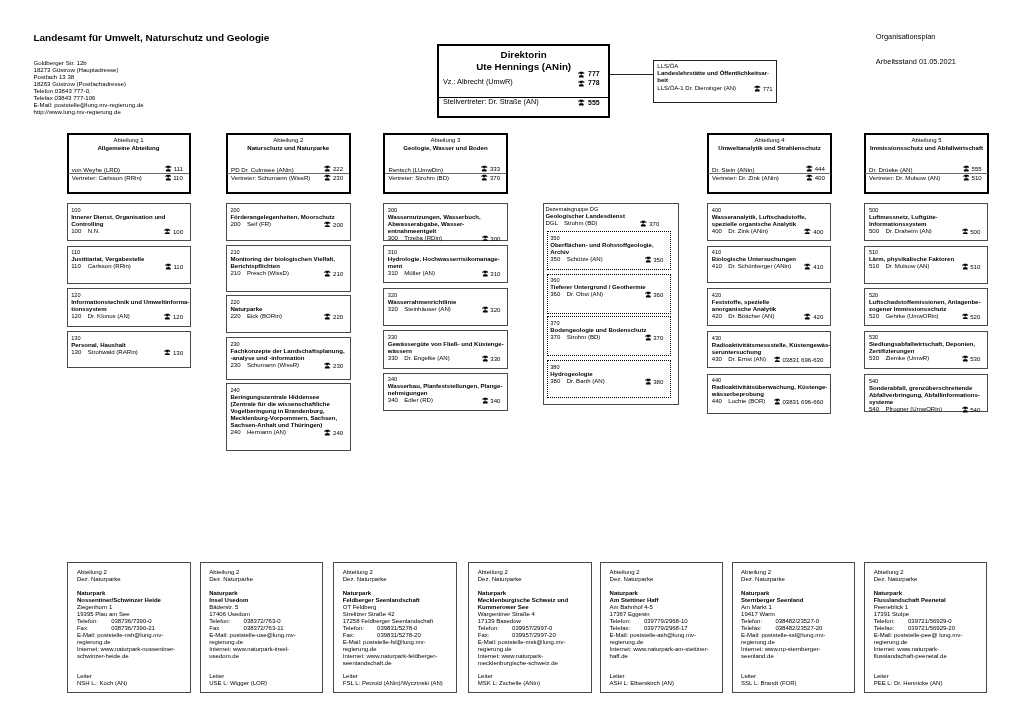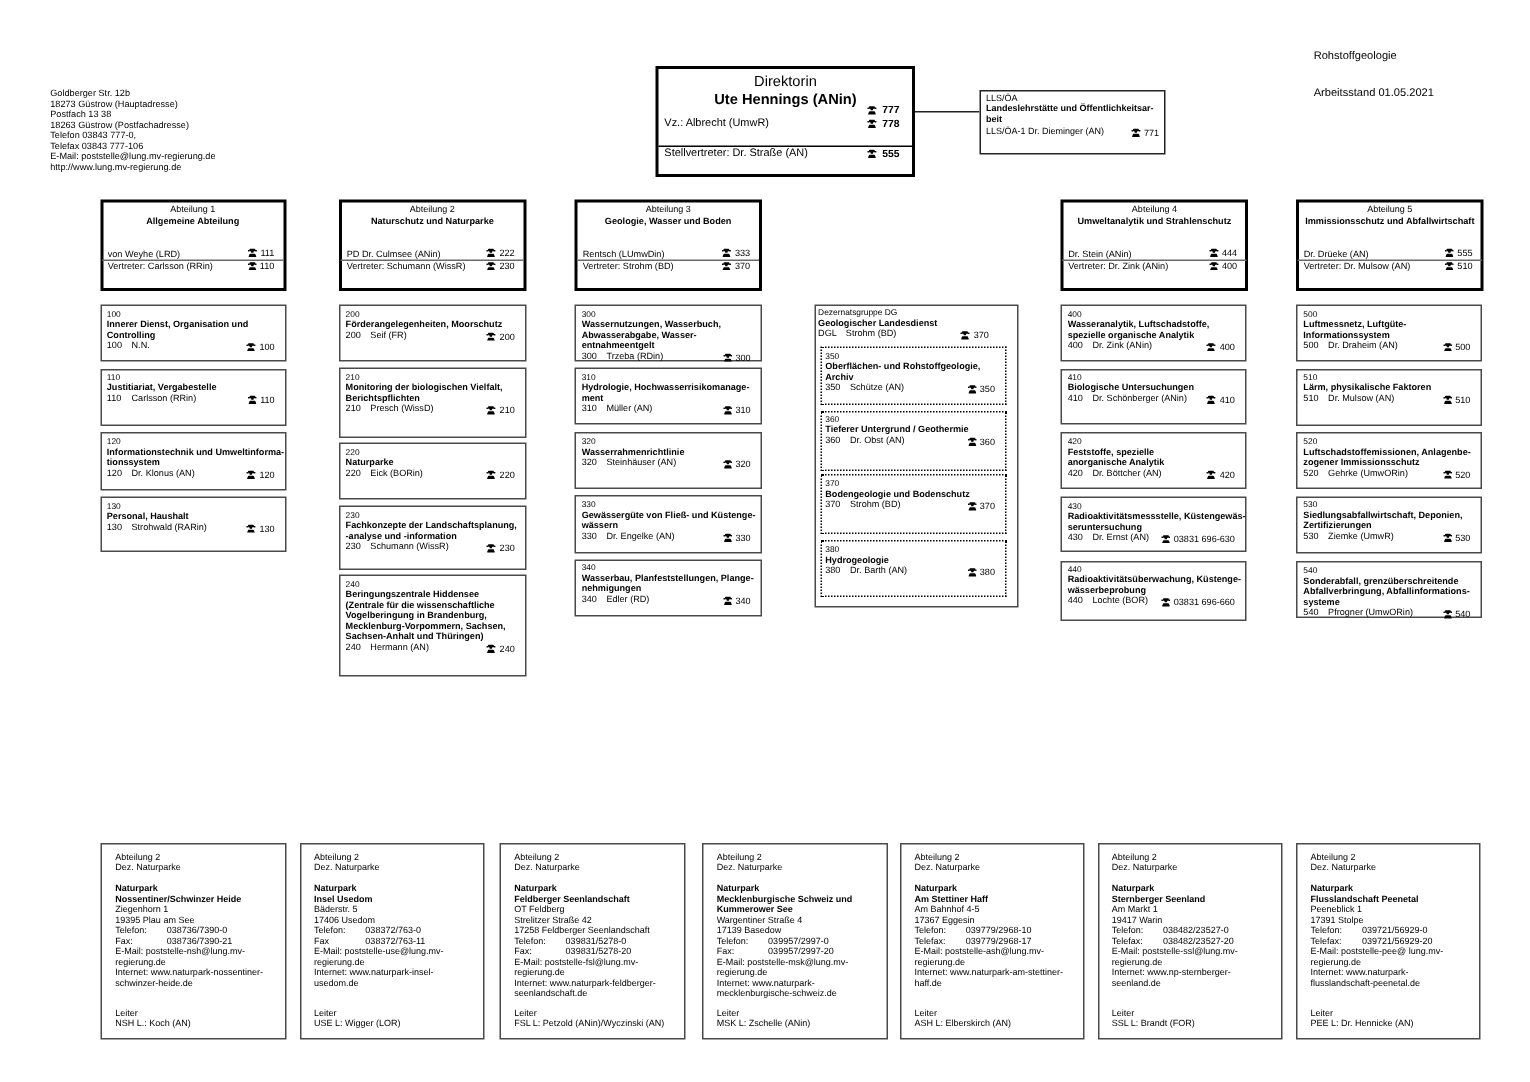--- a/index.html
+++ b/index.html
@@ -10,21 +10,21 @@
   .org-title{position:absolute;left:33.5px;top:31.5px;width:440px;font-size:9.95px;font-weight:bold;line-height:11.3px;}
   .addr{position:absolute;left:33.5px;top:58.8px;font-size:6.1px;line-height:7.03px;}
 
   .plan-title{position:absolute;left:875.8px;top:32.2px;font-size:7.4px;}
   .plan-date{position:absolute;left:875.8px;top:56.7px;font-size:7.4px;}
 
   .box{position:absolute;background:#fff;box-sizing:border-box;}
 
   
   #director{left:437.3px;top:44px;width:172.7px;height:74px;border:2.4px solid #000;}
-  .dir-title{position:absolute;left:0;right:0;top:3px;text-align:center;font-size:9.77px;font-weight:normal;}
+  .dir-title{position:absolute;left:0;right:0;top:3px;text-align:center;font-size:9.77px;font-weight:bold;}
   .dir-name{position:absolute;left:0;right:0;top:14.5px;text-align:center;font-size:9.77px;font-weight:bold;}
   .dir-r1{position:absolute;left:3.6px;top:30.6px;font-size:7.3px;}
   .dir-p1{position:absolute;right:8.4px;top:24.3px;font-size:6.9px;font-weight:bold;}
   .dir-p2{position:absolute;right:8.4px;top:33.1px;font-size:6.9px;font-weight:bold;}
   .dir-sep{position:absolute;left:-0.5px;right:-0.5px;top:50.8px;border-top:1.5px solid #000;}
   .dir-r2{position:absolute;left:3.6px;top:51.3px;font-size:7.3px;}
   .dir-p3{position:absolute;right:8.4px;top:52.7px;font-size:6.9px;font-weight:bold;}
 
   #lls{left:652.8px;top:59.7px;width:124.4px;height:43.6px;border:1.05px solid #222;}
   .lls-in{padding:2.3px 3.5px;font-size:6.0px;line-height:7.25px;white-space:nowrap;}
@@ -71,32 +71,33 @@
   .np-gap{font-size:6.0px;line-height:6.95px;}
   .np-tel{position:relative;}
   .np-vl{position:absolute;left:34.3px;top:0;}
   .np-leader{position:absolute;left:8.6px;top:110.7px;font-size:6.0px;line-height:7.0px;}
 </style>
 </head>
 <body>
 
 <div class="page">
 <div class="org-title">
+<div>Landesamt für Umwelt, Naturschutz und Geologie</div>
 </div>
 <div class="addr">
 <div>Goldberger Str. 12b</div>
 <div>18273 Güstrow (Hauptadresse)</div>
 <div>Postfach 13 38</div>
 <div>18263 Güstrow (Postfachadresse)</div>
 <div>Telefon 03843 777-0,</div>
 <div>Telefax 03843 777-106</div>
 <div>E-Mail: poststelle@lung.mv-regierung.de</div>
 <div>http://www.lung.mv-regierung.de</div>
 </div>
-<div class="plan-title">Rohstoffgeologie</div>
+<div class="plan-title">Organisationsplan</div>
 <div class="plan-date">Arbeitsstand 01.05.2021</div>
 <div id="lls-line"></div>
 <div class="box" id="director">
 <div class="dir-title">Direktorin</div>
 <div class="dir-name">Ute Hennings (ANin)</div>
 <div class="dir-r1">Vz.: Albrecht (UmwR)</div>
 <div class="dir-p1"><svg class="tel" viewBox="0 0 100 104">
           <path d="M8 24 q-4 0 -4 5 v7 q0 5 4 5 h13 v-17 z M79 24 v17 h13 q4 0 4 -5 v-7 q0 -5 -4 -5 z M21 18 q0 -6 7 -6 h44 q7 0 7 6 v14 q0 6 -7 6 h-5 q-6 0 -6 6 v9 h-24 v-9 q0 -6 -6 -6 h-5 q-7 0 -7 -6 z M27 64 h46 q6 0 8 6 l7 18 q3 9 -7 9 h-62 q-10 0 -7 -9 l7 -18 q2 -6 8 -6 z"></path>
         </svg> <span>777</span></div>
 <div class="dir-p2"><svg class="tel" viewBox="0 0 100 104">

